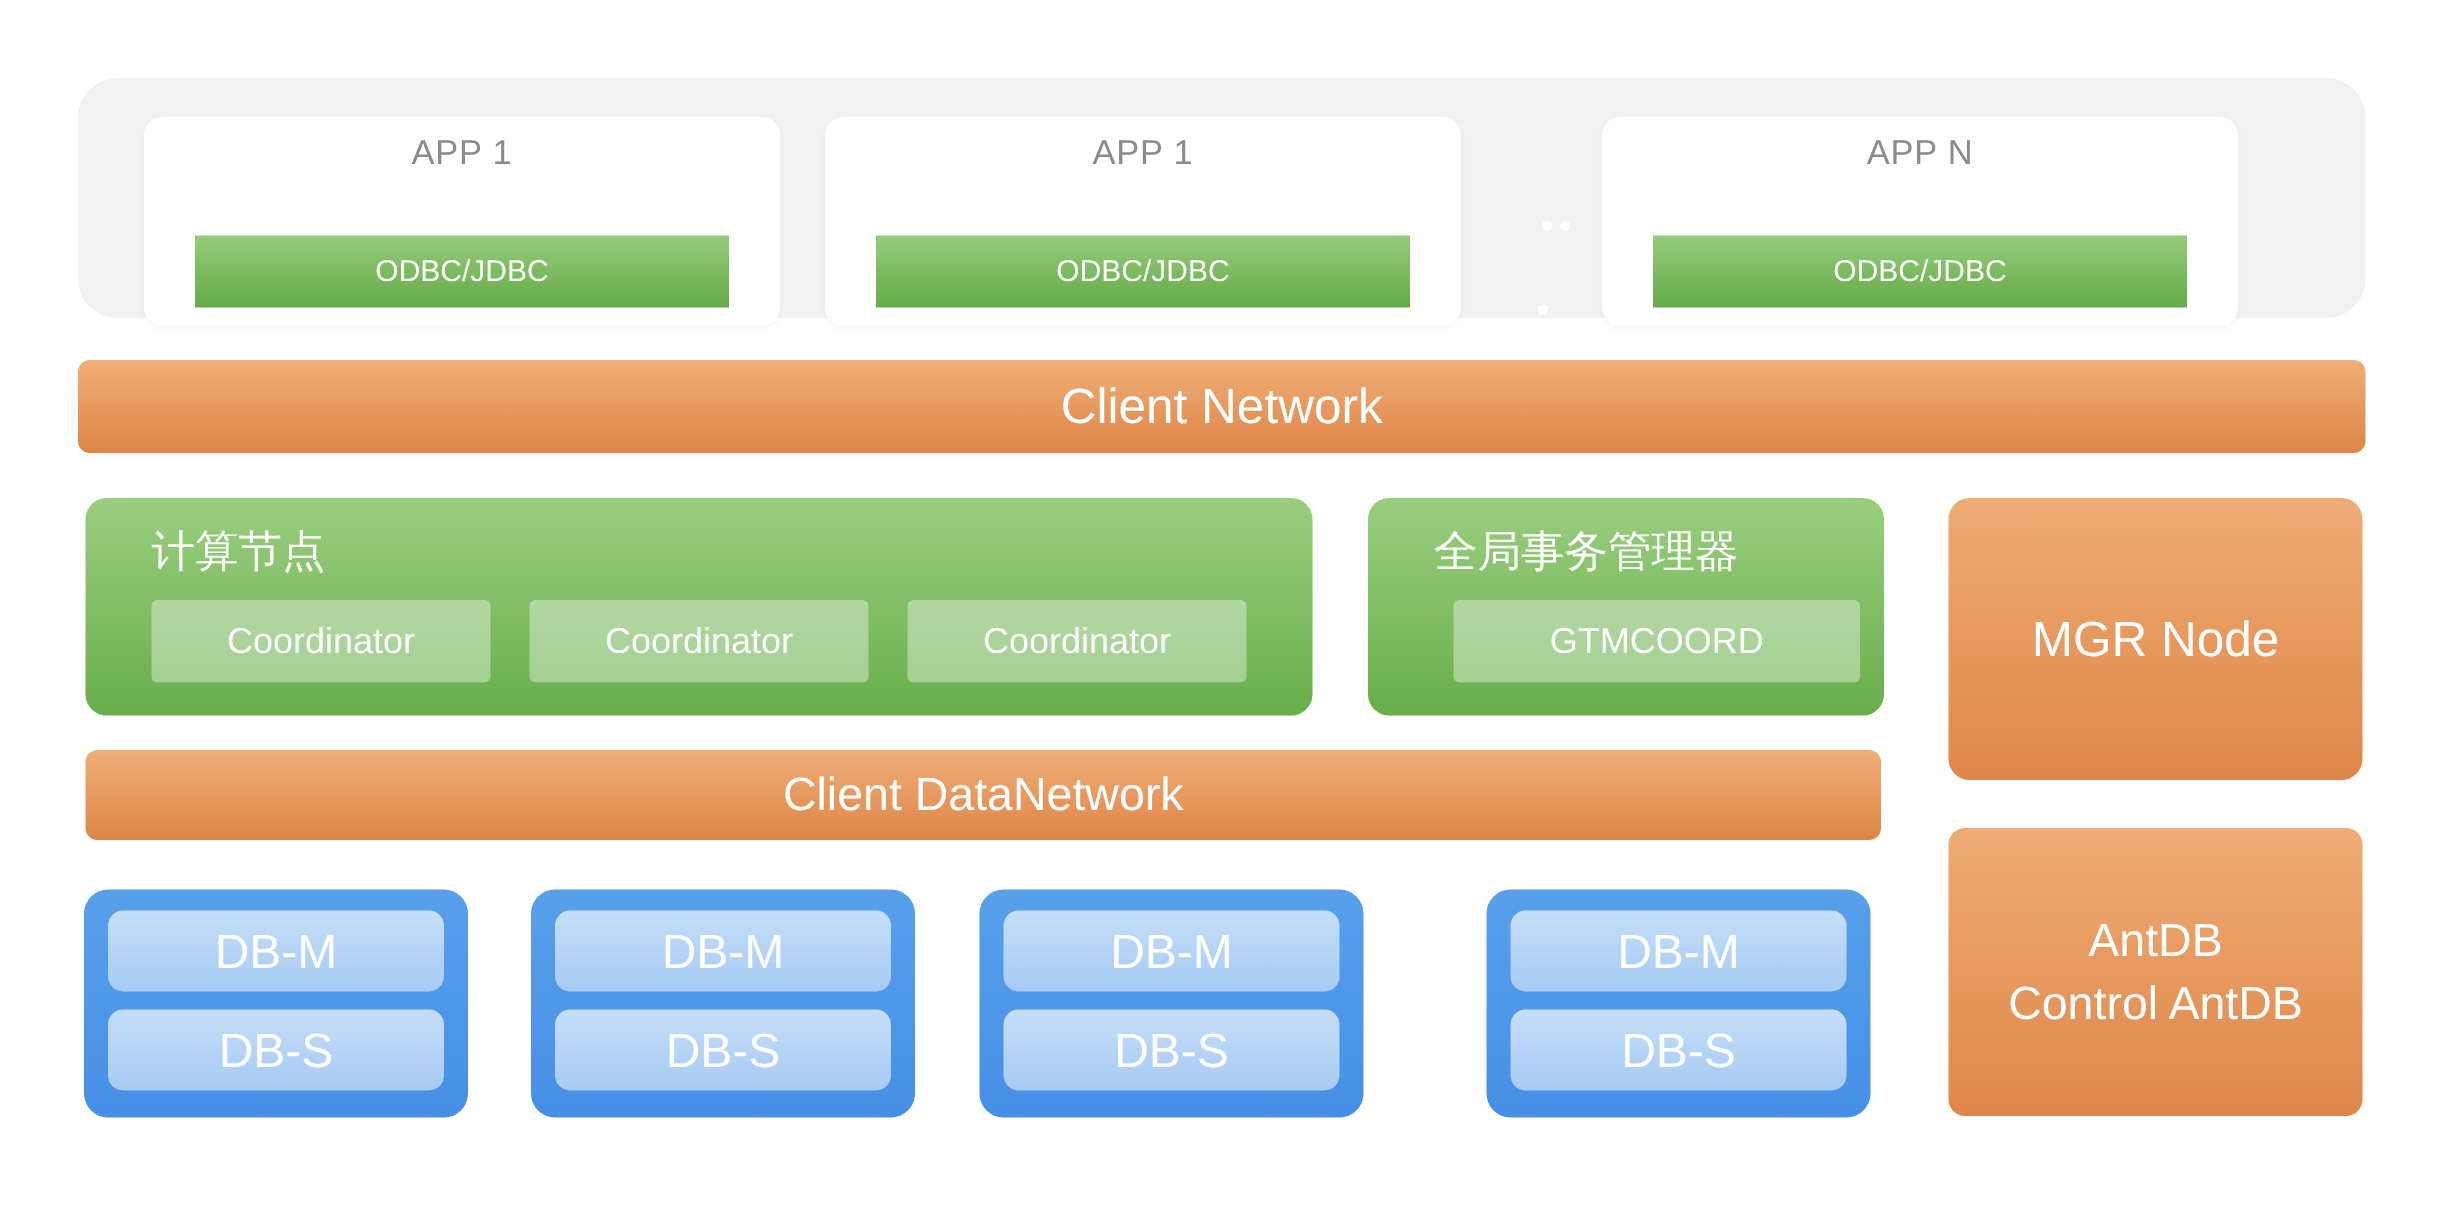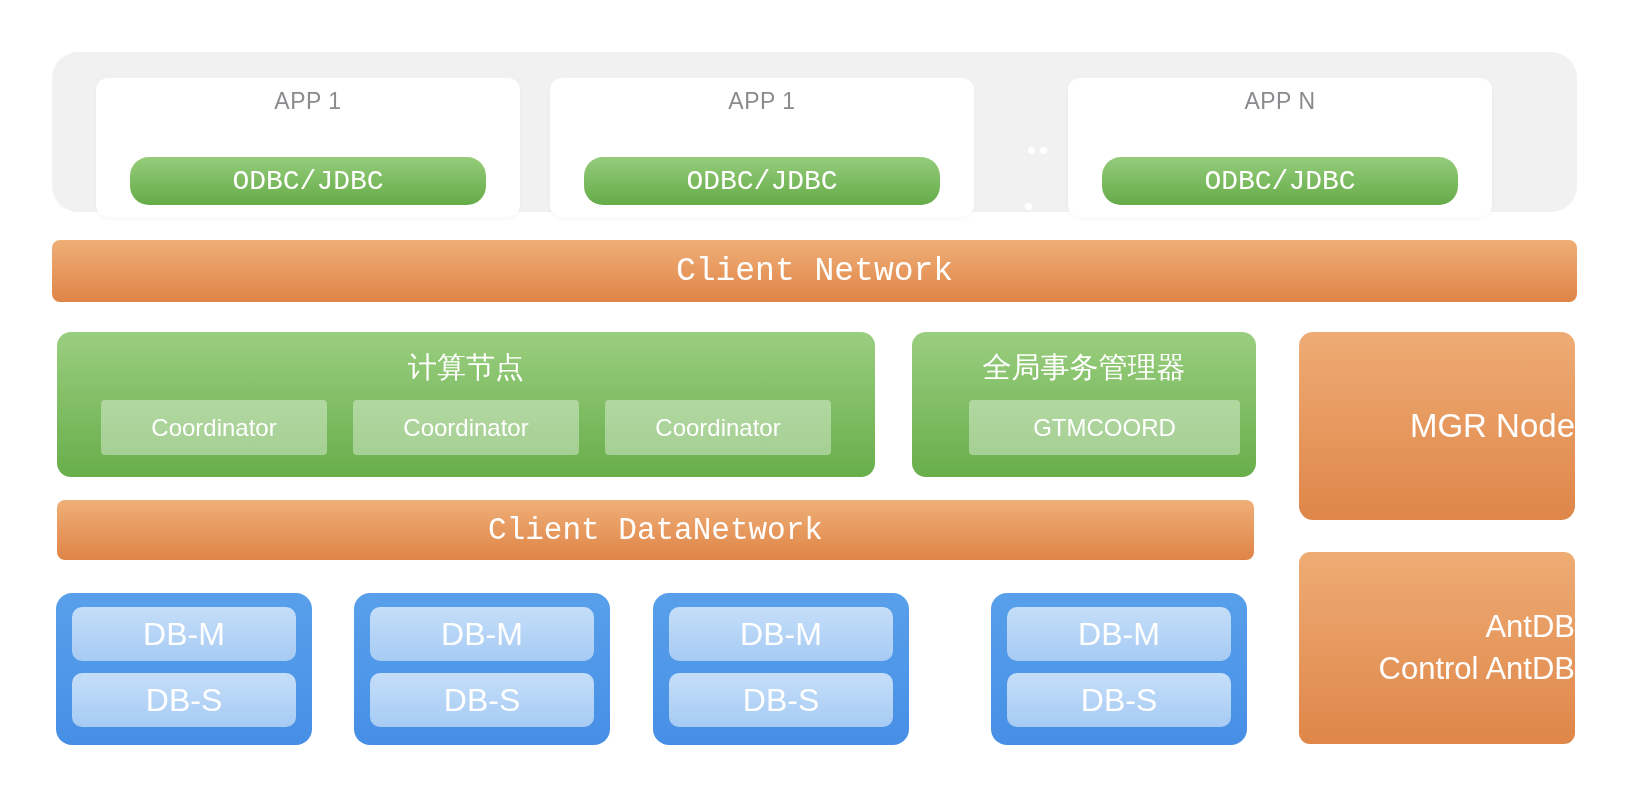--- a/index.html
+++ b/index.html
@@ -26,72 +26,72 @@
   .app-card.c1 { left: 44px; }
   .app-card.c2 { left: 498px; }
   .app-card.c3 { left: 1016px; }
   .app-label {
     display: block; margin-top: 10px;
     text-align: center; font-size: 23px;
     color: #8b8b8f; letter-spacing: 0.5px;
   }
   .odbc-btn {
     position: absolute; left: 34px; right: 34px; bottom: 12px; height: 48px;
-    border-radius: 19px;
+    border-radius: 0;
     background: linear-gradient(180deg, #95cc7b 0%, #65ab48 100%);
-    color: #ffffff; font-size: 28px;
-    display: flex; align-items: center; justify-content: center; font-family: Liberation Mono, monospace;
+    color: #ffffff; font-size: 20px;
+    display: flex; align-items: center; justify-content: center;
   }
   .dot {
     position: absolute; width: 7px; height: 7px;
     border-radius: 50%; background: #ffffff;
   }
   .dot.d1 { left: 976px; top: 95px; }
   .dot.d2 { left: 988px; top: 95px; }
   .dot.d3 { left: 973px; top: 151px; }
   
   .bar {
     position: absolute; border-radius: 8px;
     background: linear-gradient(180deg, #efaf77 0%, #df8447 100%);
     color: #ffffff;
-    display: flex; align-items: center; justify-content: center; font-family: Liberation Mono, monospace;
+    display: flex; align-items: center; justify-content: center;
   }
   .client-bar  { left: 52px; top: 240px; width: 1525px; height: 62px; font-size: 33px; }
   .private-bar { left: 57px; top: 500px; width: 1197px; height: 60px; font-size: 31px; }
   
   .green-box {
     position: absolute; top: 332px; height: 145px;
     border-radius: 14px;
     background: linear-gradient(180deg, #9ace7f 0%, #68ae4b 100%);
   }
   .compute-box { left: 57px;  width: 818px; }
   .gtm-box     { left: 912px; width: 344px; }
   .box-title {
     position: absolute; top: 16px; left: 0; right: 0;
-    text-align: center; color: #ffffff; font-size: 29px;
+    color: #ffffff; font-size: 29px; padding-left: 44px;
   }
   .pill {
     position: absolute; top: 68px; height: 55px;
     border-radius: 4px;
     background: rgba(255,255,255,0.38);
     color: #ffffff; font-size: 24px;
     display: flex; align-items: center; justify-content: center;
   }
   .pill.p1 { left: 44px;  width: 226px; }
   .pill.p2 { left: 296px; width: 226px; }
   .pill.p3 { left: 548px; width: 226px; }
   .pill.gtm-pill { left: 57px; width: 271px; }
   
   .orange-box {
     position: absolute; left: 1299px; width: 276px;
     border-radius: 14px;
     background: linear-gradient(180deg, #eeac74 0%, #df8649 100%);
     color: #ffffff; text-align: center;
     display: flex; flex-direction: column;
-    align-items: flex-end; justify-content: center;
+    align-items: center; justify-content: center;
   }
   .mgr-box { top: 332px; height: 188px; font-size: 33px; }
   .cc-box  { top: 552px; height: 192px; font-size: 31px; line-height: 1.35; border-radius: 11px; }
   
   .db-box {
     position: absolute; top: 593px;
     width: 256px; height: 152px;
     border-radius: 16px;
     background: linear-gradient(180deg, #58a0ea 0%, #478fe6 100%);
   }

